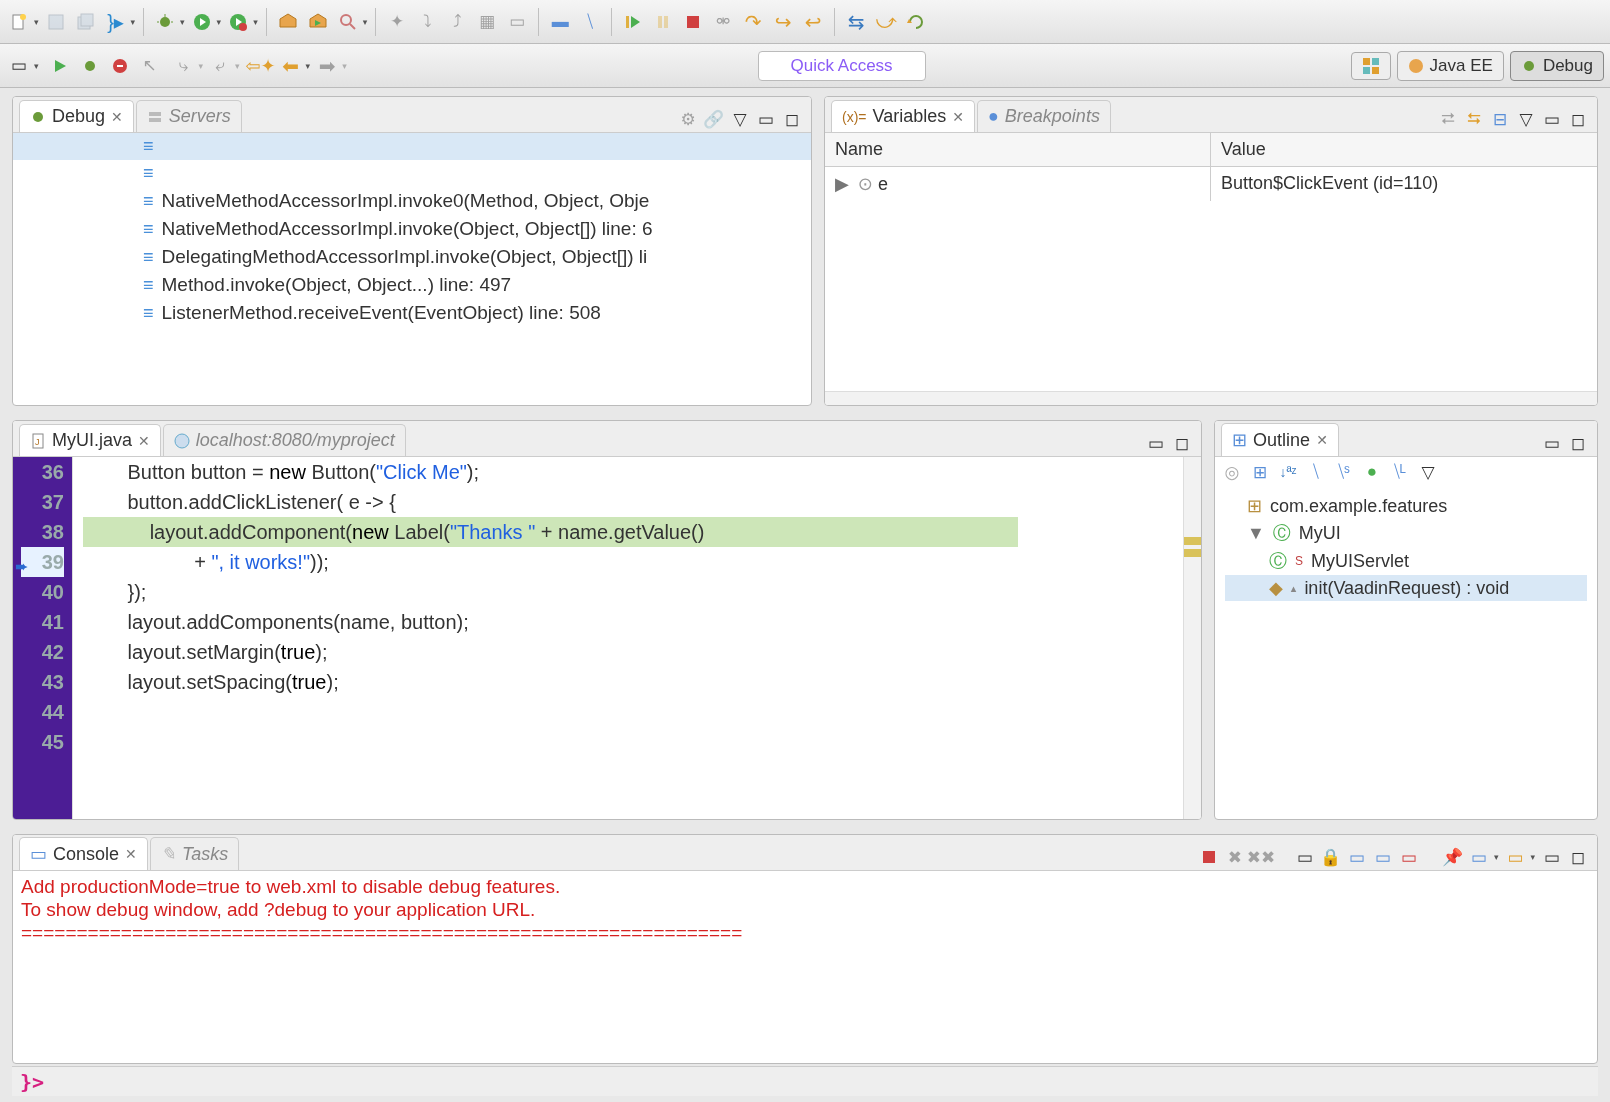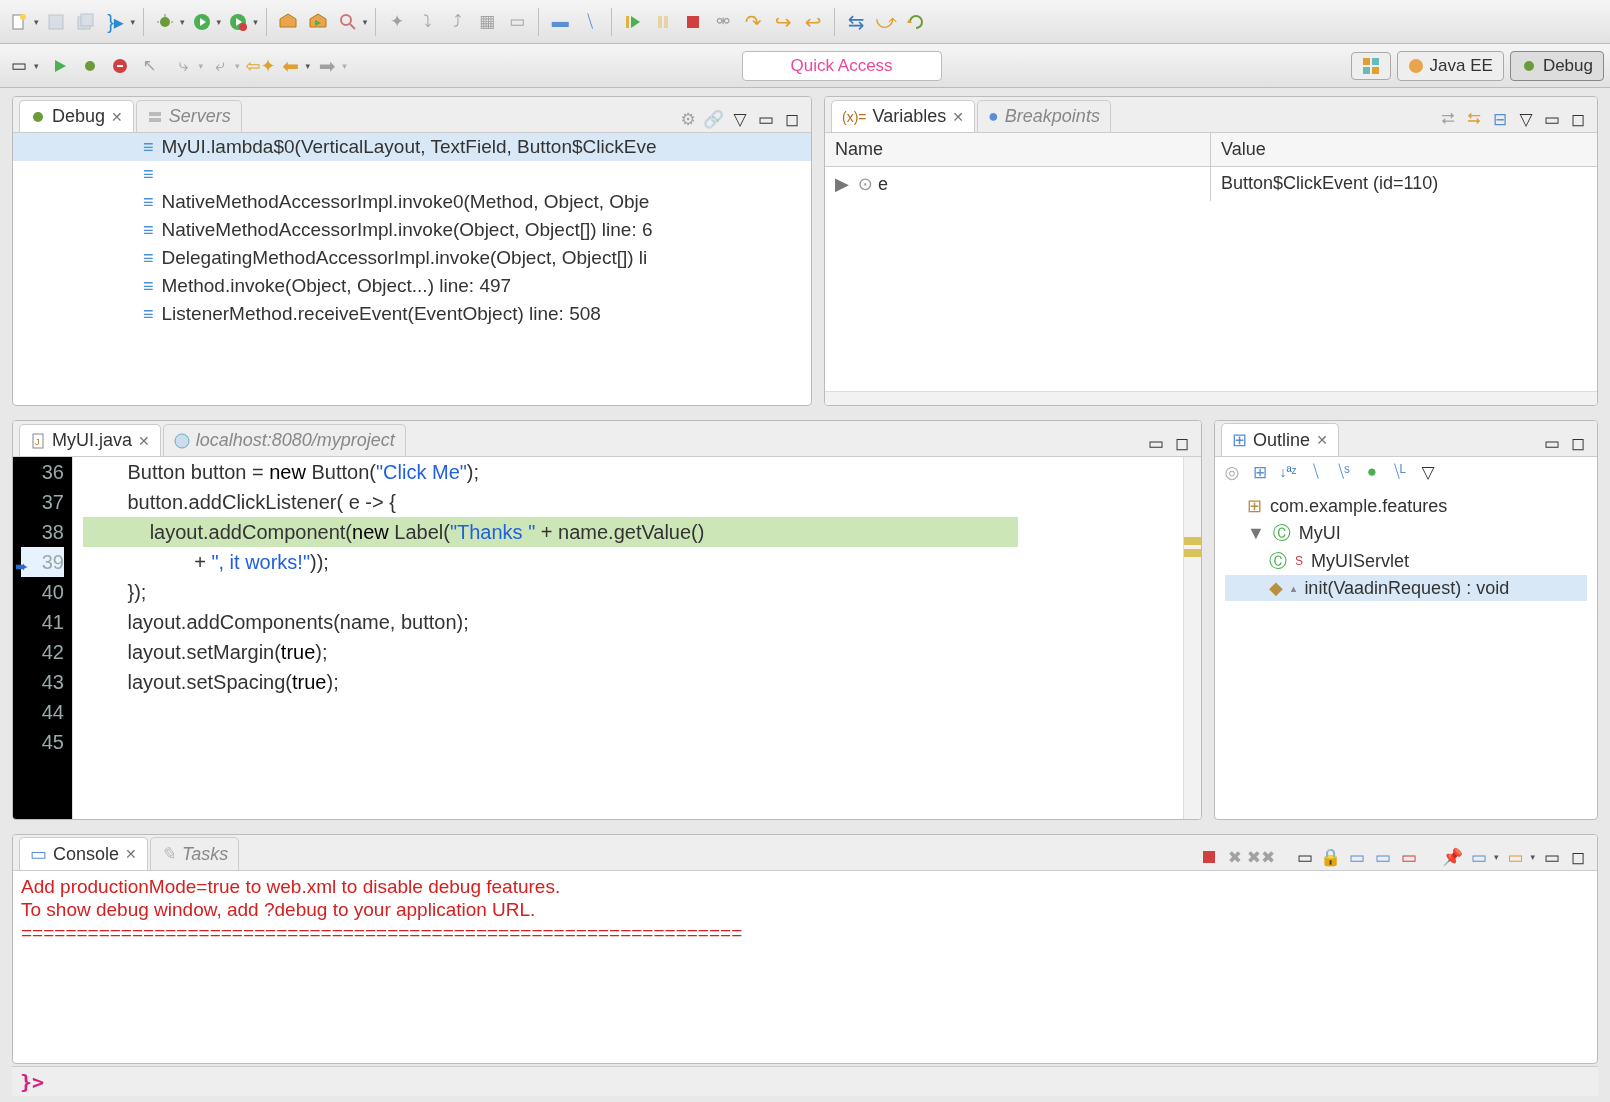--- a/index.html
+++ b/index.html
@@ -4,21 +4,21 @@
 <style>
 * { box-sizing: border-box; margin: 0; padding: 0; font-family: -apple-system, "Helvetica Neue", Arial, sans-serif; }
 body { background: #e8e8e8; width: 1610px; height: 1102px; overflow: hidden; font-size: 17px; color: #333; }
 
 
 .toolbar { background: linear-gradient(#f5f5f5,#e2e2e2); border-bottom: 1px solid #bbb; display: flex; align-items: center; padding: 2px 6px; height: 44px; gap: 4px; }
 .toolbar .sep { width: 1px; height: 28px; background: #c0c0c0; margin: 0 4px; }
 .tbtn { width: 26px; height: 26px; display: inline-flex; align-items: center; justify-content: center; border-radius: 3px; cursor: pointer; }
 .tbtn svg { width: 18px; height: 18px; }
 .drop { display:inline-block; font-size:9px; color:#555; margin-left:-2px; }
-.quick-access { margin-left: auto; background:#fff; border:1px solid #bbb; border-radius:4px; padding:4px 14px; color:#ec4899; width: 200px; text-align:center; margin-right:10px;}
+.quick-access { margin-left: auto; background:#fff; border:1px solid #bbb; border-radius:4px; padding:4px 14px; color:#8b5cf6; width: 168px; text-align:center; margin-right:10px;}
 
 .persp-row { background: linear-gradient(#f5f5f5,#e2e2e2); border-bottom:1px solid #bbb; height:44px; display:flex; align-items:center; padding:2px 6px; gap:4px;}
 .persp-row .right { margin-left:auto; display:flex; gap:6px; align-items:center;}
 .persp-btn { border:1px solid #aaa; background:#eee; border-radius:4px; padding:4px 10px; display:flex; align-items:center; gap:6px; cursor:pointer;}
 .persp-btn.active { background:#ddd; border-color:#888;}
 
 
 .pane { background:#fff; border:1px solid #bbb; border-radius:4px; position:absolute; display:flex; flex-direction:column; overflow:hidden;}
 .tabbar { display:flex; align-items:flex-end; background:#eee; height:36px; border-bottom:1px solid #ccc; padding-left:6px;}
 .tab { background:#fff; border:1px solid #ccc; border-bottom:none; border-radius:5px 5px 0 0; padding:5px 10px; display:flex; align-items:center; gap:6px; margin-right:2px; cursor:pointer; font-size:18px;}
@@ -37,21 +37,21 @@
 .vars-head { display:flex; border-bottom:1px solid #ccc; background:#f6f6f6;}
 .vars-head div { padding:6px 10px; font-size:18px; }
 .vc1{width:50%; border-right:1px solid #ccc;}
 .vc2{width:50%;}
 .vars-row{ display:flex;}
 .vars-row div{ padding:6px 10px; font-size:18px;}
 .vars-row .tri { color:#777; margin-right:4px;}
 
 
 .editor-body { flex:1; display:flex; font-family: Menlo, Consolas, monospace; font-size:20px; line-height:30px; position:relative;}
-.gutter { background:#000000; border-right:1px solid #ddd; color:#9aa; text-align:right; padding:0 8px; width:60px;}
+.gutter { background:#4c1d95; border-right:1px solid #ddd; color:#9aa; text-align:right; padding:0 8px; width:60px;font-weight:bold;}
 .gutter-mark { background:#e7f2ff;}
 .code { flex:1; padding-left:10px; white-space:pre; overflow:hidden;}
 .code .kw { color:#000000; font-weight:normal;}
 .code .str { color:#2060e0;}
 .hl-line { background:#cde6b8; display:inline-block; width:85%;}
 .breakpoint-arrow { position:absolute; left:2px; color:#2b6ad0; font-size:16px;}
 .ov-ruler { width:18px; background:#f2f2f2; border-left:1px solid #ddd;}
 .ov-mark { height:8px; background:#d9c25a; margin-top:80px;}
 .ov-mark2 { height:8px; background:#d9c25a; margin-top:4px;}
 
@@ -261,21 +261,20 @@
       <span class="mini-icon dimmed">⚙</span>
       <span class="mini-icon dimmed">🔗</span>
       <span class="mini-icon">▽</span>
       <span class="mini-icon">▭</span>
       <span class="mini-icon">◻</span>
     </div>
   </div>
   <div class="stack" id="stack-list">
       <div class="stack-row sel">
         <span class="bars">≡</span>
-        <span>MyUI.lambda$0(VerticalLayout, TextField, Button$ClickEve</span>
       </div>
       <div class="stack-row">
         <span class="bars">≡</span>
       </div>
       <div class="stack-row">
         <span class="bars">≡</span>
         <span>NativeMethodAccessorImpl.invoke0(Method, Object, Obje</span>
       </div>
       <div class="stack-row">
         <span class="bars">≡</span>

